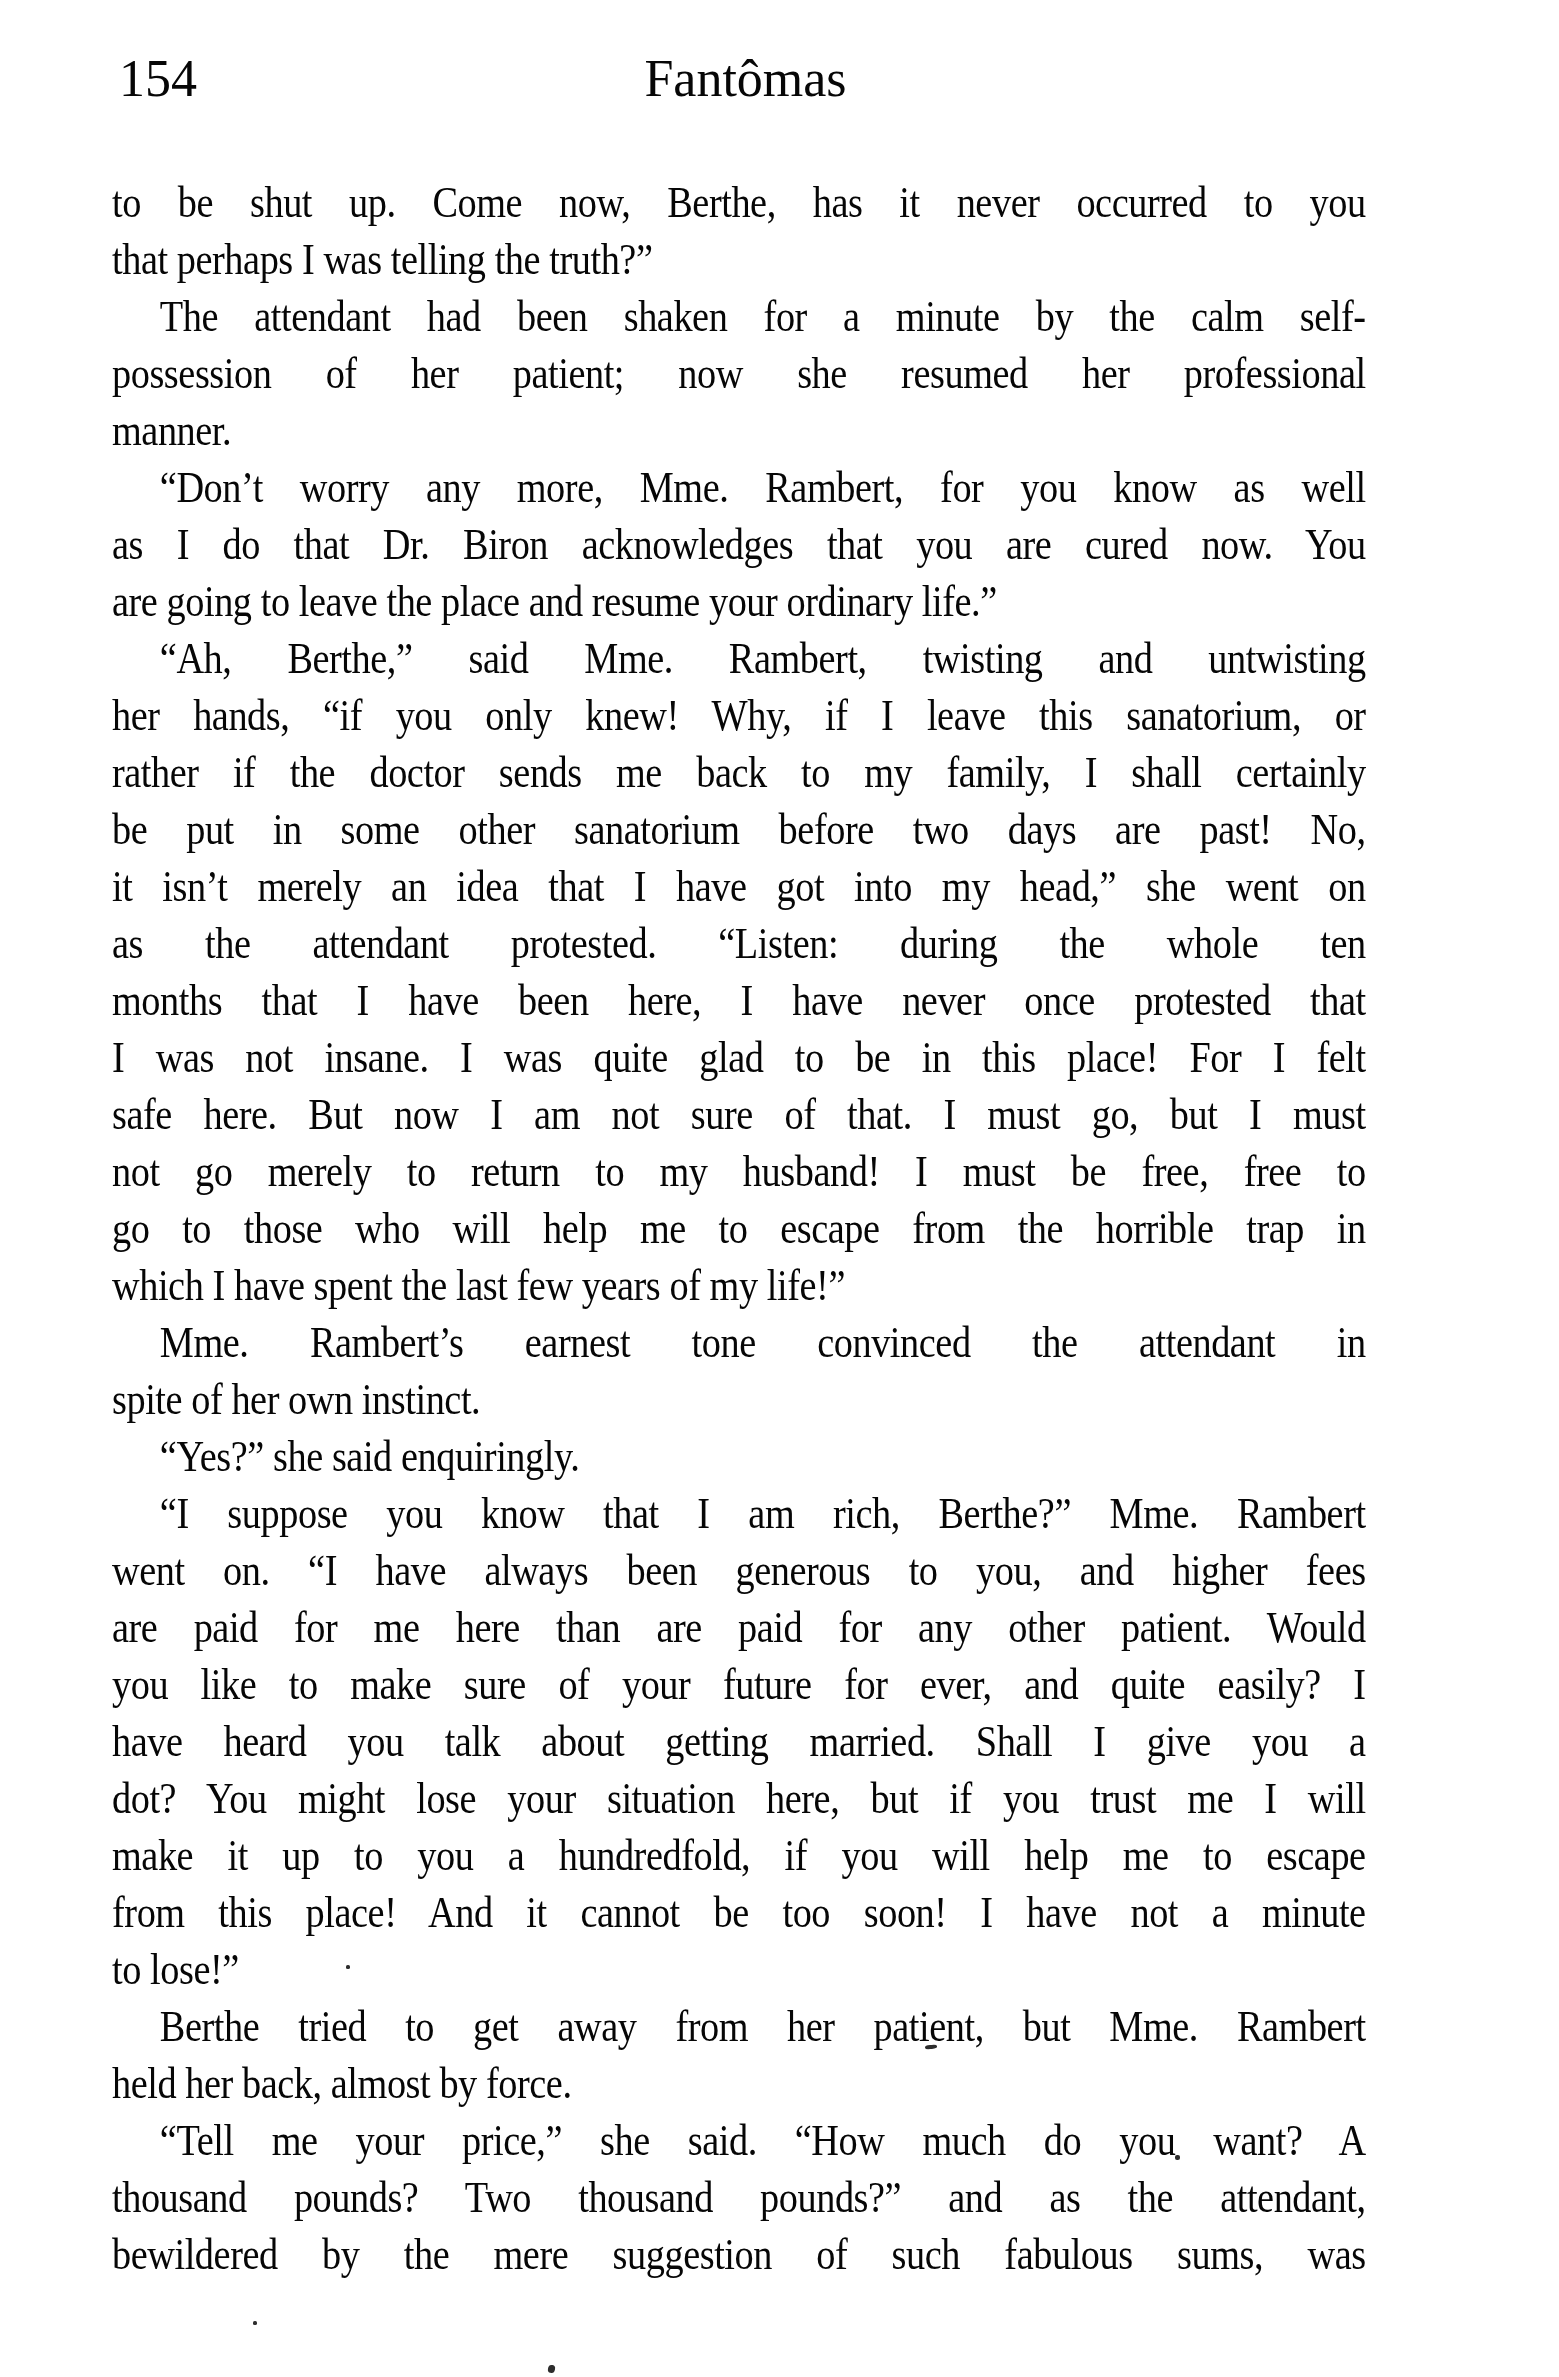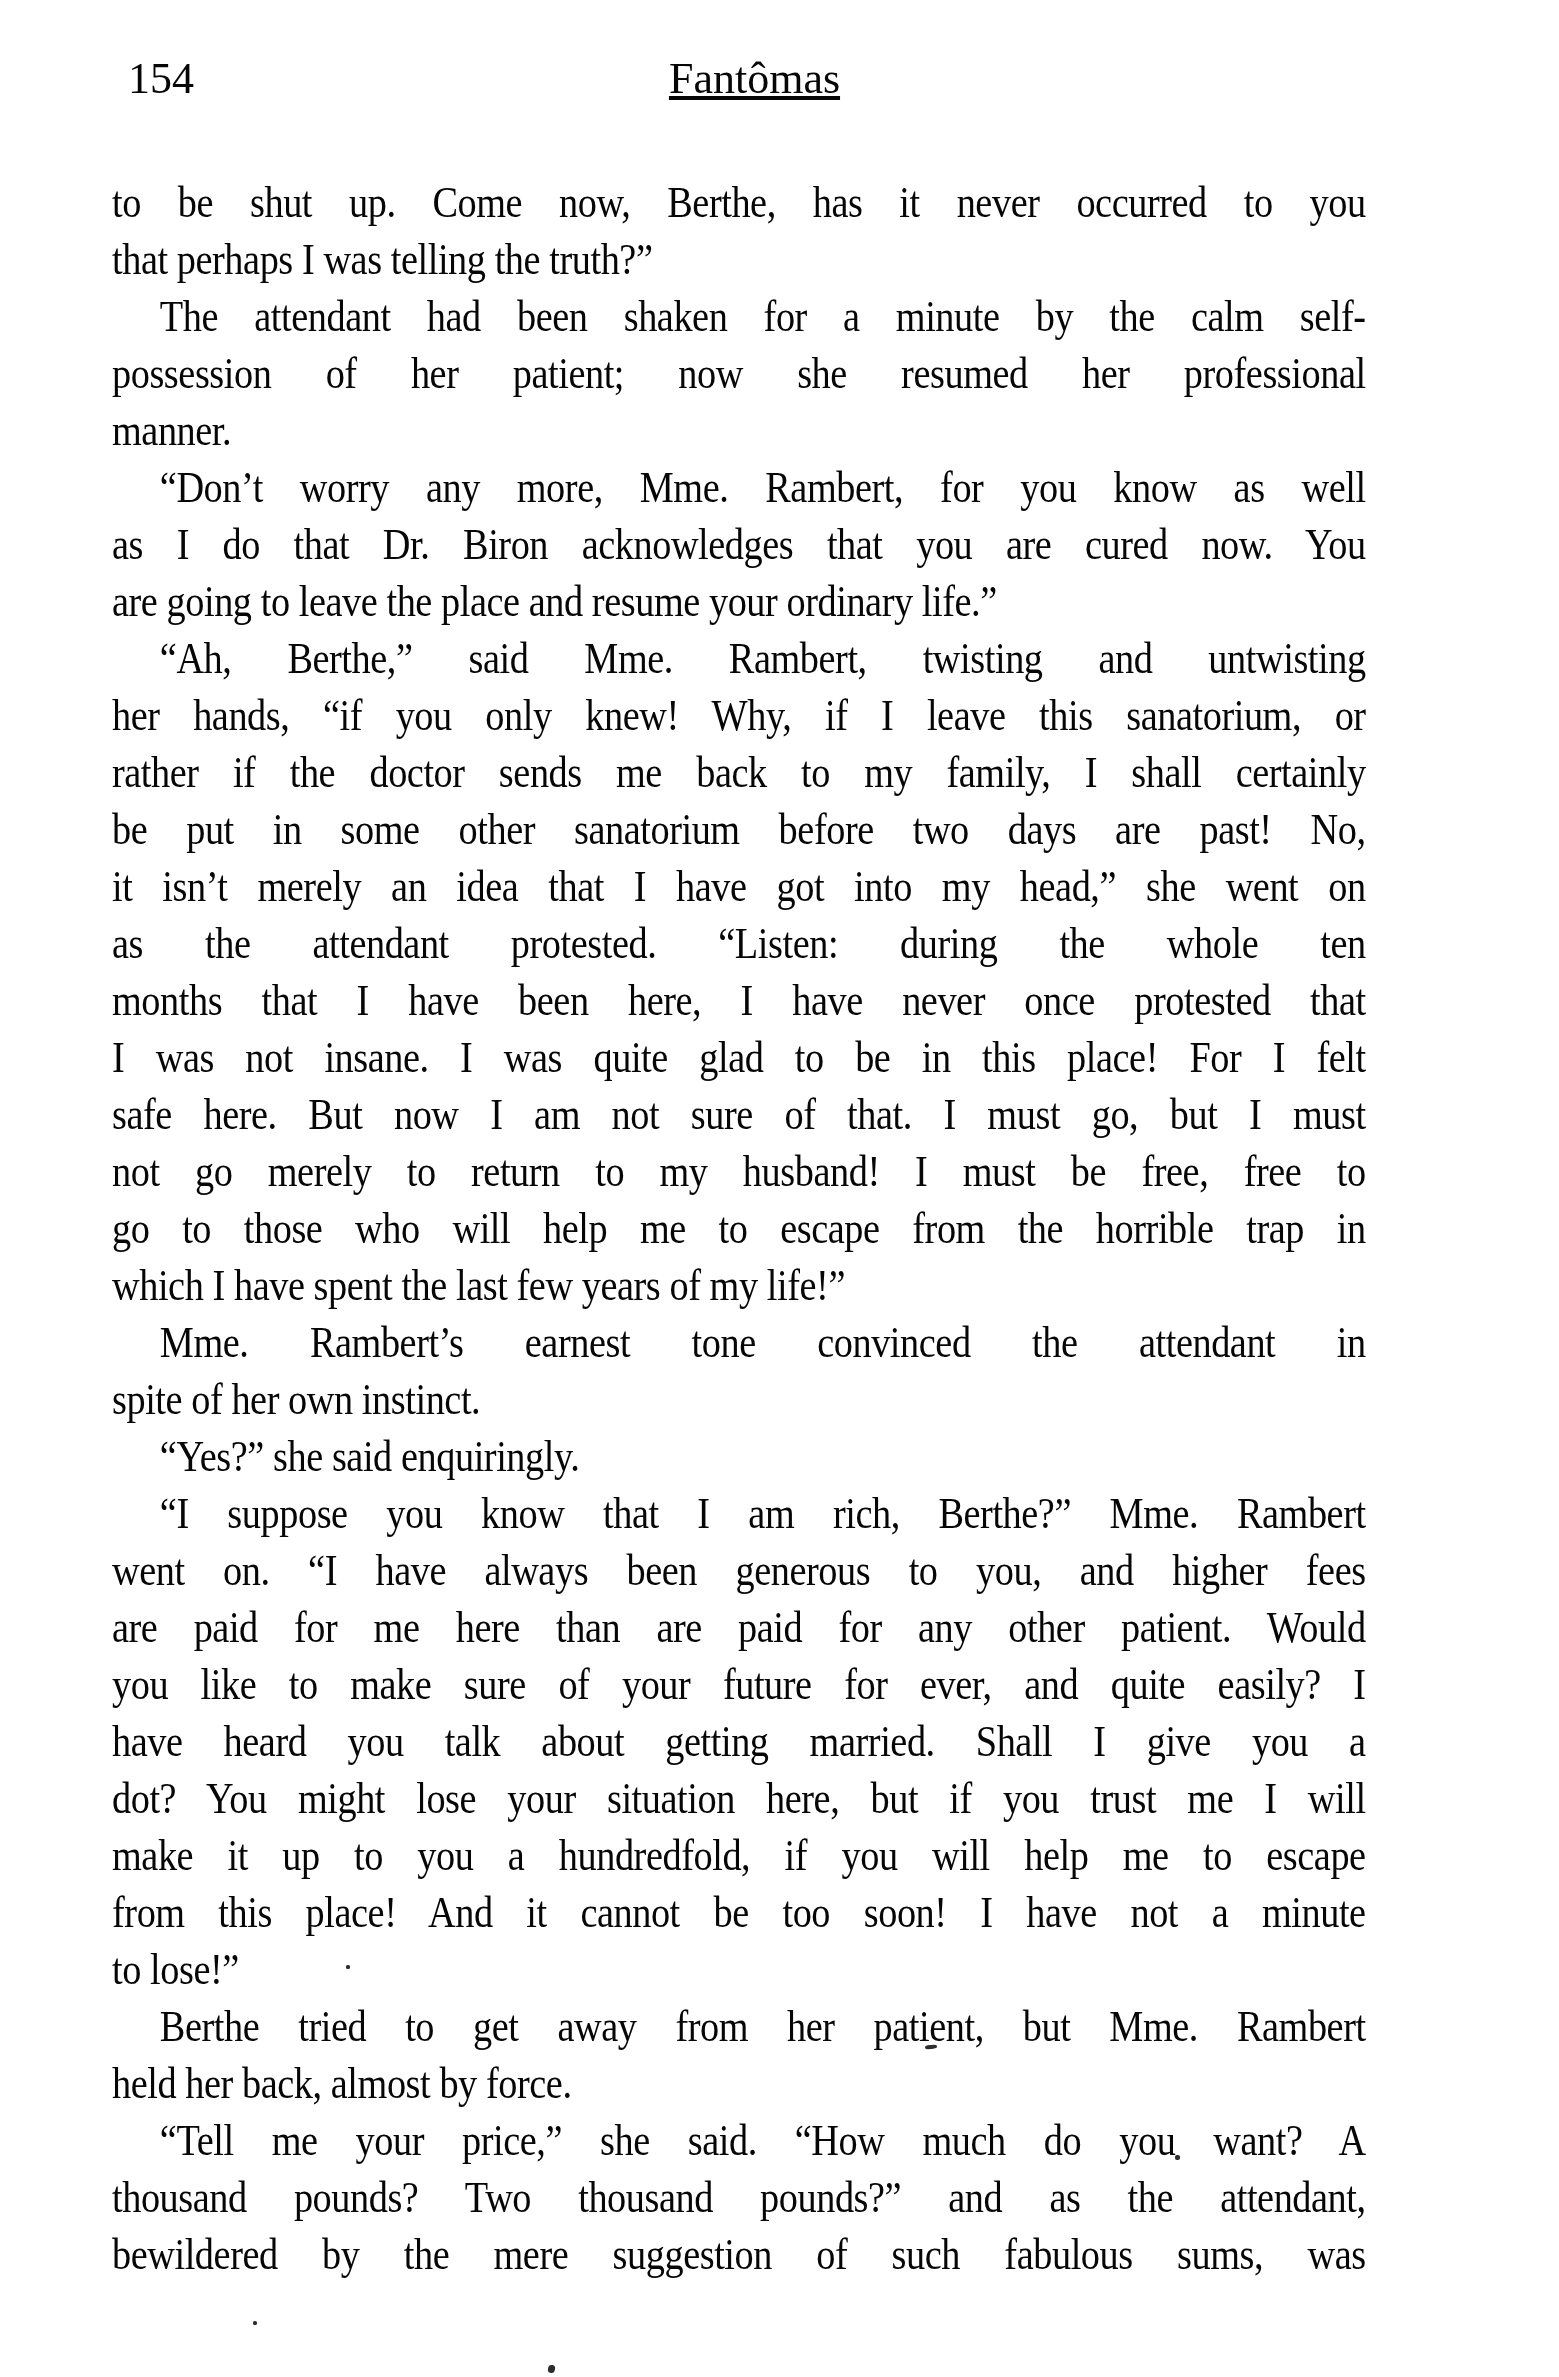--- a/index.html
+++ b/index.html
@@ -11,38 +11,37 @@
     position: relative;
     width: 1560px;
     height: 2377px;
     background: var(--paper, #ffffff);
     color: var(--ink, #060606);
     font-family: "Liberation Serif", serif;
     overflow: hidden;
   }
   .page-header {
     position: absolute;
-    left: 128px;
+    left: 119px;
     top: 54px;
     width: 1253px;
     height: 52px;
-    font-size: 44px;
+    font-size: 52px;
     line-height: 50px;
   }
   .page-number {
     position: absolute;
     left: 0;
     top: 0;
   }
   .running-title {
     position: absolute;
     left: 0;
     right: 0;
     text-align: center;
-    text-decoration: underline;
   }
   .text-block {
     position: absolute;
     left: 112px;
     top: 174px;
     width: 1441px;
     transform: scaleX(0.87);
     transform-origin: 0 0;
     font-size: 44px;
     line-height: 57px;

